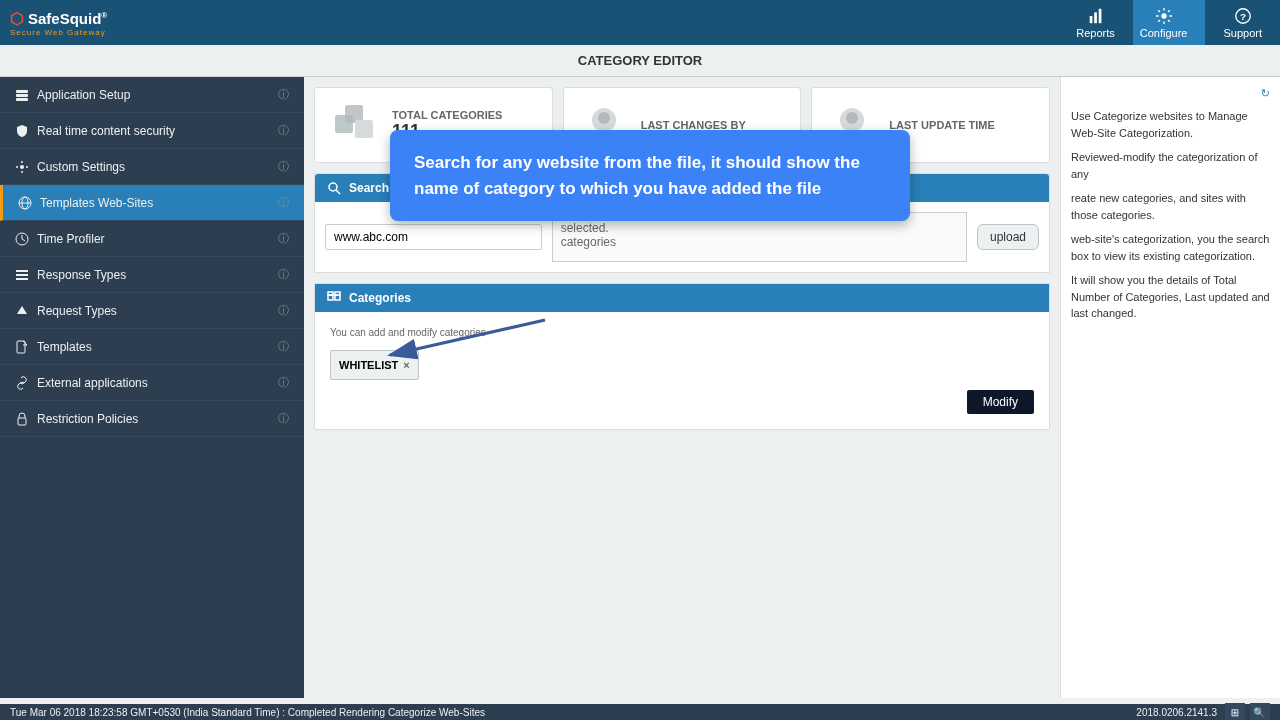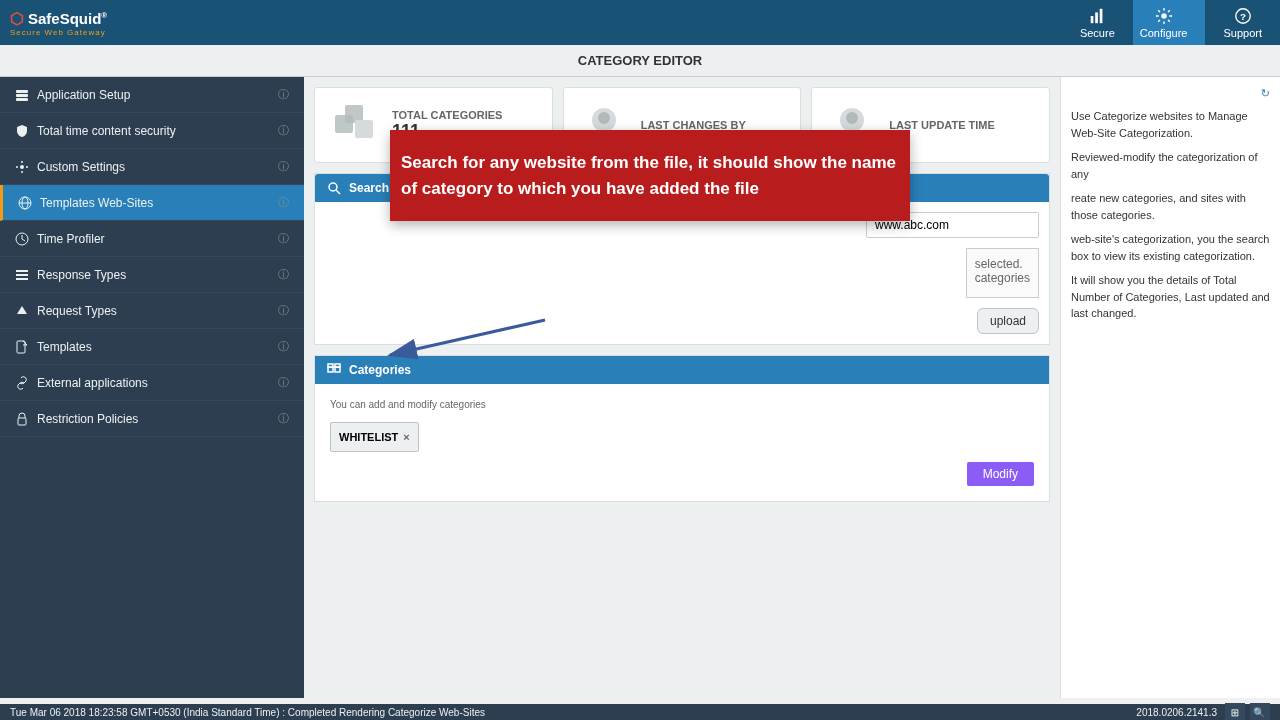--- a/index.html
+++ b/index.html
@@ -56,21 +56,21 @@
     .stat-label { font-size: 11px; color: #666; font-weight: bold; text-transform: uppercase; }
     .stat-value { font-size: 18px; color: #333; font-weight: bold; }
 
     
     #search-bar {
       background: #2980b9; color: white; padding: 7px 12px; display: flex; align-items: center;
       border-radius: 3px 3px 0 0; font-size: 12px; font-weight: bold; margin-bottom: 0;
     }
     #search-bar svg { width: 14px; height: 14px; margin-right: 8px; }
     #search-section { background: white; border: 1px solid #ddd; margin-bottom: 10px; }
-    #search-content { padding: 10px; display: flex; gap: 10px; align-items: flex-end; flex-direction: column; }
+    #search-content { padding: 10px; display: flex; gap: 10px; align-items: center; }
     #search-input-box {
       flex: 1; border: 1px solid #ccc; padding: 5px 8px; font-size: 12px; border-radius: 2px;
     }
     #search-result-area {
       flex: 2; border: 1px solid #ccc; padding: 8px; min-height: 50px; font-size: 12px;
       color: #666; background: #fafafa;
     }
     #upload-btn {
       background: #ecf0f1; border: 1px solid #bdc3c7; padding: 5px 12px; cursor: pointer;
       font-size: 12px; border-radius: 6px; color: #333;
@@ -84,41 +84,41 @@
     }
     #cat-header svg { width: 14px; height: 14px; margin-right: 8px; }
     #cat-content { padding: 15px; }
     #cat-info { color: #666; font-size: 10px; margin-bottom: 12px; }
     .tag-item {
       display: inline-flex; align-items: center; background: #ecf0f1; border: 1px solid #bdc3c7;
       padding: 8px 8px; border-radius: 2px; font-size: 11px; margin-right: 5px; font-weight: bold;
     }
     .tag-item .remove { margin-left: 5px; cursor: pointer; color: #666; }
     #modify-btn {
-      background: #8b5cf6; color: white; border: none; padding: 5px 16px; cursor: pointer;
+      background: #0f172a; color: white; border: none; padding: 5px 16px; cursor: pointer;
       font-size: 12px; border-radius: 2px; float: right; margin-top: 10px;
     }
 
     
     #right-panel {
       width: 220px; background: white; border-left: 1px solid #ddd; padding: 10px;
       font-size: 11px; color: #333; overflow-y: auto; flex-shrink: 0;
     }
     #right-panel .refresh-icon {
       float: right; color: #2980b9; cursor: pointer;
     }
     #right-panel p { margin-bottom: 8px; line-height: 1.5; }
 
     
     #tooltip-callout {
       position: absolute;
       top: 130px; left: 390px;
-      background: #b91c1c; color: white; padding: 20px 11px;
+      background: #3b82f6; color: white; padding: 20px 24px;
       font-size: 17px; font-weight: bold; line-height: 1.5;
-      border-radius: 0; max-width: 520px; z-index: 100;
+      border-radius: 8px; max-width: 520px; z-index: 100;
       box-shadow: 0 4px 12px rgba(0,0,0,0.3);
     }
 
     
     #arrow-overlay {
       position: absolute; top: 0; left: 0; width: 1280px; height: 720px;
       pointer-events: none; z-index: 99;
     }
 
     
@@ -153,21 +153,21 @@
     </div>
     <div class="logo-tagline">Secure Web Gateway</div>
   </div>
   <div id="nav-right">
     <div class="nav-btn">
       <svg viewBox="0 0 20 20" fill="white">
         <rect x="3" y="10" width="3" height="8"></rect>
           <rect x="8" y="6" width="3" height="12"></rect>
         <rect x="13" y="2" width="3" height="16"></rect>
       </svg>
-      <span>Secure</span>
+      <span>Reports</span>
     </div>
     <div class="nav-btn active">
       <svg viewBox="0 0 20 20" fill="white">
         <circle cx="10" cy="10" r="3"></circle>
           <path d="M10 1v3M10 16v3M1 10h3M16 10h3M3.5 3.5l2 2M14.5 14.5l2 2M3.5 16.5l2-2M14.5 5.5l2-2" stroke="white" stroke-width="1.5" fill="none"></path>
       </svg>
       <span>Configure</span>
     </div>
     <div class="nav-btn">
       <svg viewBox="0 0 20 20" fill="white">
@@ -190,21 +190,21 @@
           <rect x="1" y="6" width="12" height="3" rx="1"></rect>
           <rect x="1" y="10" width="12" height="3" rx="1"></rect>
         </svg>
       <span>Application Setup</span>
       <span class="info-icon">ⓘ</span>
     </div>
     <div class="sidebar-item">
       <svg viewBox="0 0 14 14" fill="#ecf0f1">
           <path d="M7 1L2 3v4c0 3 2.5 5.5 5 6 2.5-.5 5-3 5-6V3L7 1z"></path>
         </svg>
-      <span>Total time content security</span>
+      <span>Real time content security</span>
       <span class="info-icon">ⓘ</span>
     </div>
     <div class="sidebar-item">
       <svg viewBox="0 0 14 14" fill="#ecf0f1">
           <circle cx="7" cy="7" r="2"></circle>
           <path d="M7 1v2M7 11v2M1 7h2M11 7h2" stroke="#ecf0f1" stroke-width="1.5"></path>
         </svg>
       <span>Custom Settings</span>
       <span class="info-icon">ⓘ</span>
     </div>

